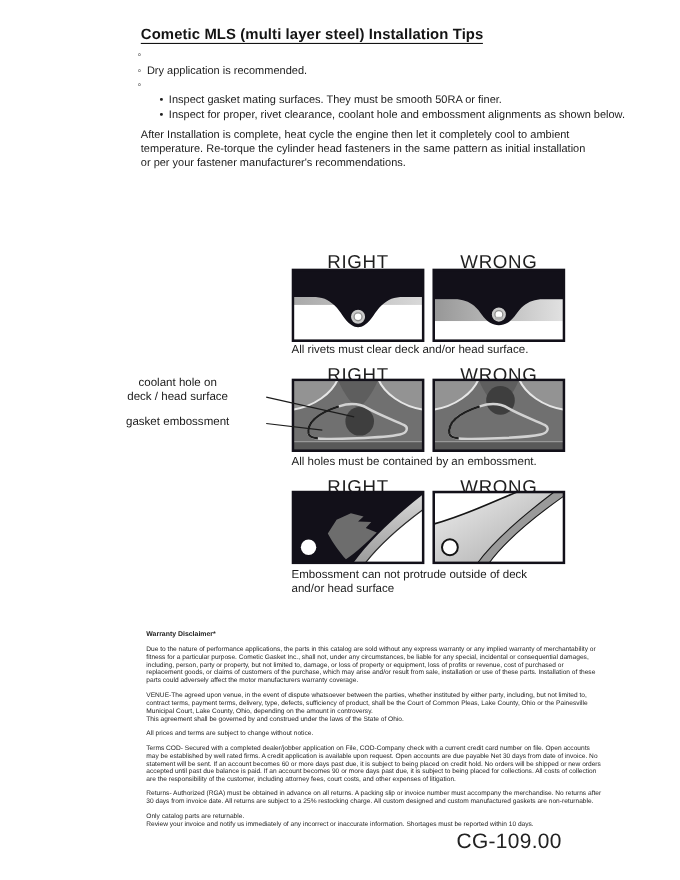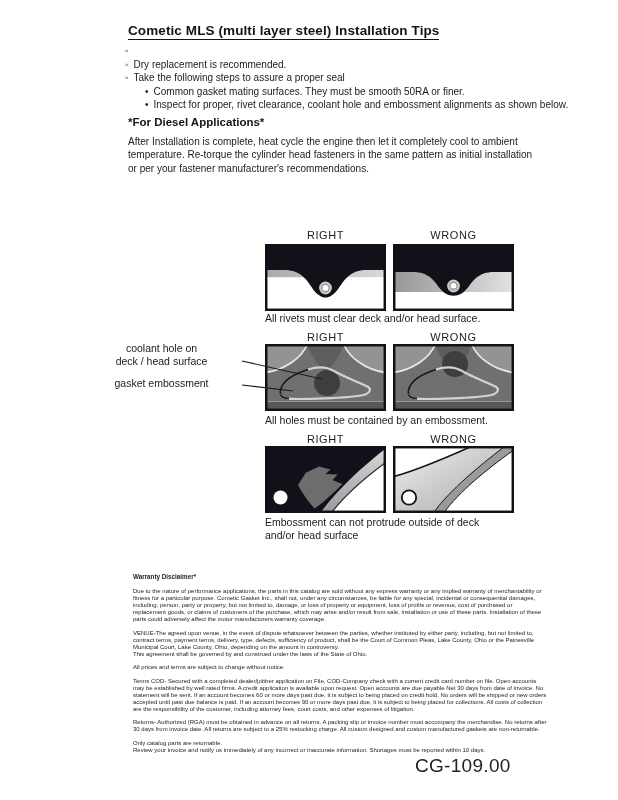--- a/index.html
+++ b/index.html
@@ -13,21 +13,21 @@
     border-bottom:1.6px solid #141414;padding-bottom:1px;letter-spacing:.1px;
   }
   .bullets{left:97px;top:44px;font-size:10px;line-height:13.5px;}
   .b-row{display:flex;gap:5px;align-items:baseline;}
   .b-sub{margin-left:20px;}
   .marker{flex:0 0 auto;}
   .diesel{left:100px;top:116px;width:445px;font-size:10px;line-height:13.2px;}
   .diesel-h{font-size:11.5px;font-weight:bold;margin:0 0 6px 0;color:#141414;}
   .diesel p{margin:0 0 7px 0;white-space:pre-line;}
   .diagrams{left:0;top:228px;width:618px;height:318px;}
-  .dg-label{position:absolute;width:121px;text-align:center;font-size:11px;letter-spacing:.6px;color:#1e1e1e;}
+  .dg-label{position:absolute;width:121px;text-align:center;font-size:17px;letter-spacing:.6px;color:#1e1e1e;}
   .dg-panel{position:absolute;width:121px;height:67px;}
   .dg-panel svg{display:block;}
   .dg-caption{position:absolute;left:237px;font-size:10.5px;line-height:13px;white-space:pre-line;color:#1b1b1b;}
   .dg-ann{position:absolute;width:155px;text-align:center;font-size:10.5px;line-height:12.5px;white-space:pre-line;color:#1b1b1b;}
   .leader{position:absolute;left:0;top:0;pointer-events:none;}
   .disclaimer{left:105px;top:573px;width:414px;font-size:6px;line-height:7px;color:#242424;}
   .disc-h{font-size:6.3px;font-weight:bold;margin:0 0 8px 0;}
   .disclaimer p{margin:0 0 6.5px 0;white-space:pre-line;}
   .doc-code{left:387px;top:755px;font-size:19px;letter-spacing:.3px;color:#222222;}
 </style>
@@ -35,38 +35,36 @@
 <body>
 
 <div class="abs page-title">Cometic MLS (multi layer steel) Installation Tips</div>
 
 <div class="abs bullets">
   <div class="b-row">
     <span class="marker">◦</span>
   </div>
   <div class="b-row">
     <span class="marker">◦</span>
-    <span>Dry replacement is recommended.</span>
+    <span>Dry application is recommended.</span>
   </div>
   <div class="b-row">
     <span class="marker">◦</span>
-    <span>Take the following steps to assure a proper seal</span>
   </div>
   <div class="b-row b-sub">
     <span class="marker">•</span>
-    <span>Common gasket mating surfaces.  They must be smooth 50RA or finer.</span>
+    <span>Inspect gasket mating surfaces.  They must be smooth 50RA or finer.</span>
   </div>
   <div class="b-row b-sub">
     <span class="marker">•</span>
     <span>Inspect for proper, rivet clearance, coolant hole and embossment alignments as shown below.</span>
   </div>
 </div>
 
 <div class="abs diesel">
-  <div class="diesel-h">*For Diesel Applications*</div>
   <p>After Installation is complete, heat cycle the engine then let it completely cool to ambient
 temperature. Re-torque the cylinder head fasteners in the same pattern as initial installation
 or per your fastener manufacturer's recommendations.</p>
 </div>
 
 <div class="abs diagrams">
 
   <div class="dg-label" style="left:237px;top:1px;">RIGHT</div>
   <div class="dg-label" style="left:365px;top:1px;">WRONG</div>
 

